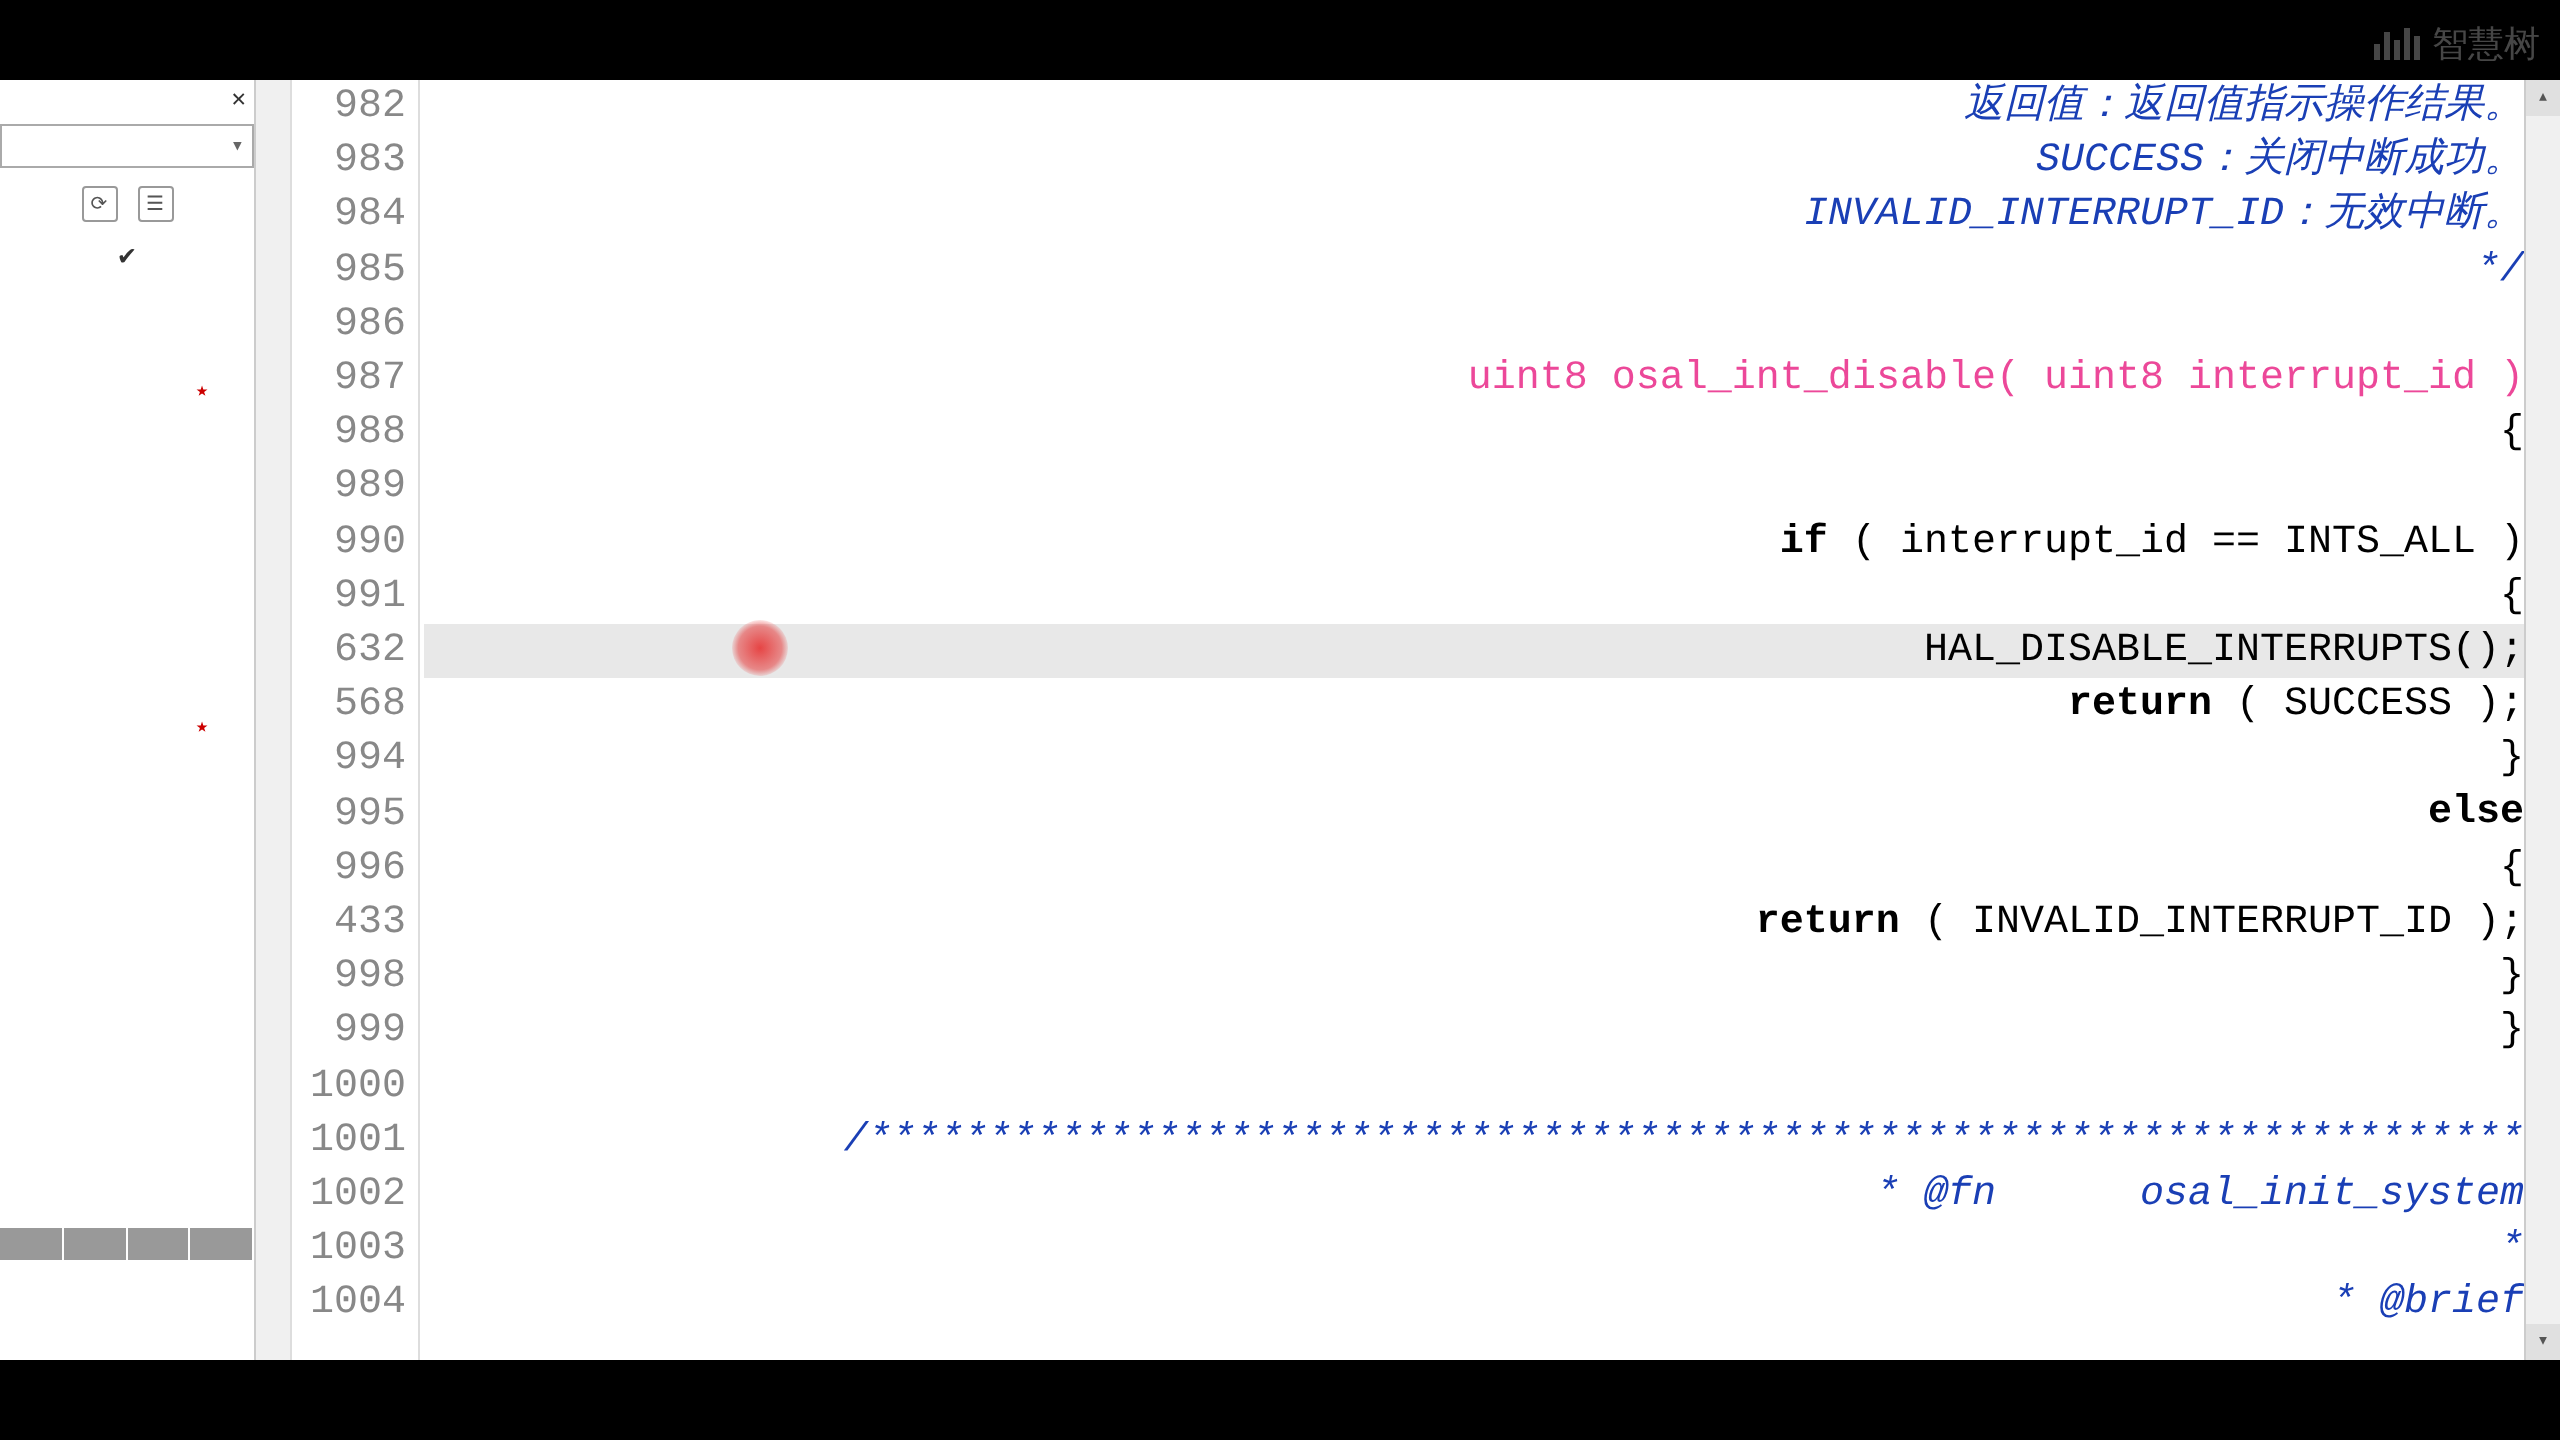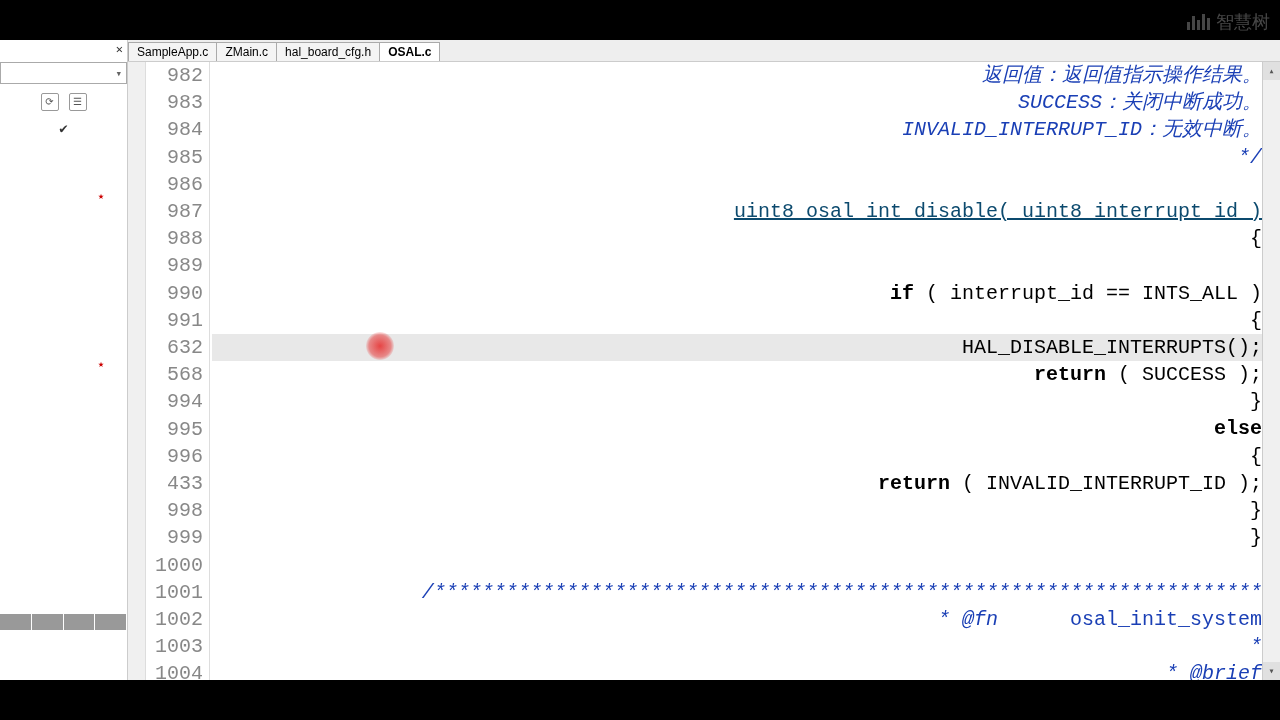--- a/index.html
+++ b/index.html
@@ -130,24 +130,24 @@
   padding-left: 2px;
   white-space: pre;
   position: relative;
   font-family: 'Courier New', Consolas, monospace;
   color: #000;
 }
 .code .line { height: 27.2px; text-align: right; }
 .line.highlight { background: #e8e8e8; }
 .c-comment { color: #1a3fb5; font-style: italic; }
 .c-keyword { color: #000; font-weight: bold; margin-left: 26px; }
-.c-type { color: #0c4a6e; text-decoration: underline; }
+.c-type { color: #ec4899; }
 .c-doc { color: #1a3fb5; font-style: italic; font-weight: normal; }
 .c-doctag { color: #1a3fb5; font-style: italic; font-weight: normal; }
-.c-fn-doc { color: #1a3fb5; }
+.c-fn-doc { color: #1a3fb5; font-style: italic; }
 .cursor-mark {
   position: absolute;
   width: 28px; height: 28px;
   border-radius: 50%;
   background: radial-gradient(circle, rgba(230,40,40,0.85) 0%, rgba(230,40,40,0.5) 55%, rgba(230,40,40,0) 75%);
   pointer-events: none;
 }
 .scrollbar {
   width: 18px;
   background: #f0f0f0;
@@ -212,26 +212,20 @@
       </div>
     <div class="left-status">
       <div></div>
         <div></div>
         <div></div>
         <div></div>
     </div>
   </div>
 
   <div class="main">
-    <div class="tabs" id="tabs">
-        <div class="tab">SampleApp.c</div>
-        <div class="tab">ZMain.c</div>
-        <div class="tab">hal_board_cfg.h</div>
-        <div class="tab active">OSAL.c</div>
-      </div>
     <div class="editor">
       <div class="fold-gutter"></div>
       <div class="line-numbers" id="lineno">
           <div>982</div>
           <div>983</div>
           <div>984</div>
           <div>985</div>
           <div>986</div>
           <div>987</div>
           <div>988</div>

